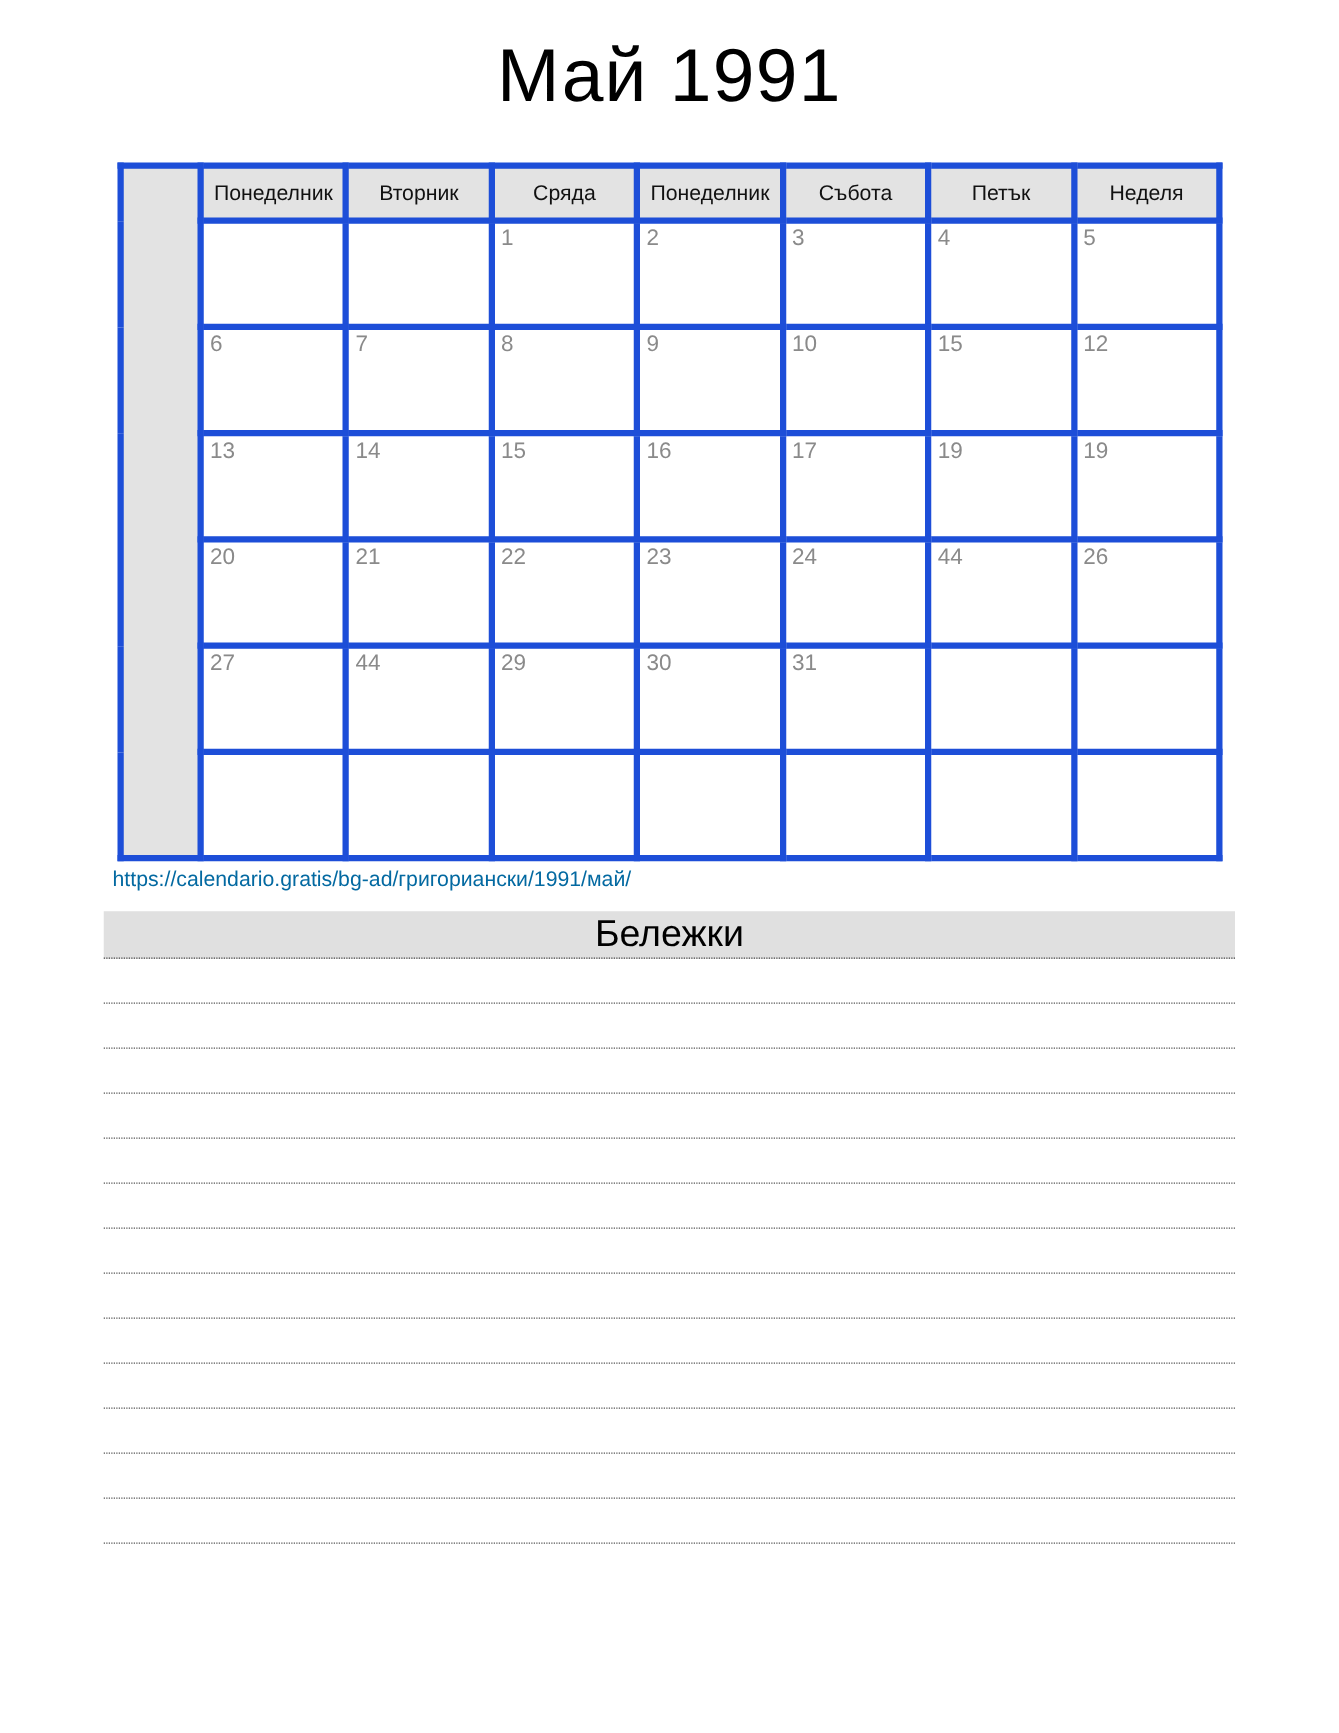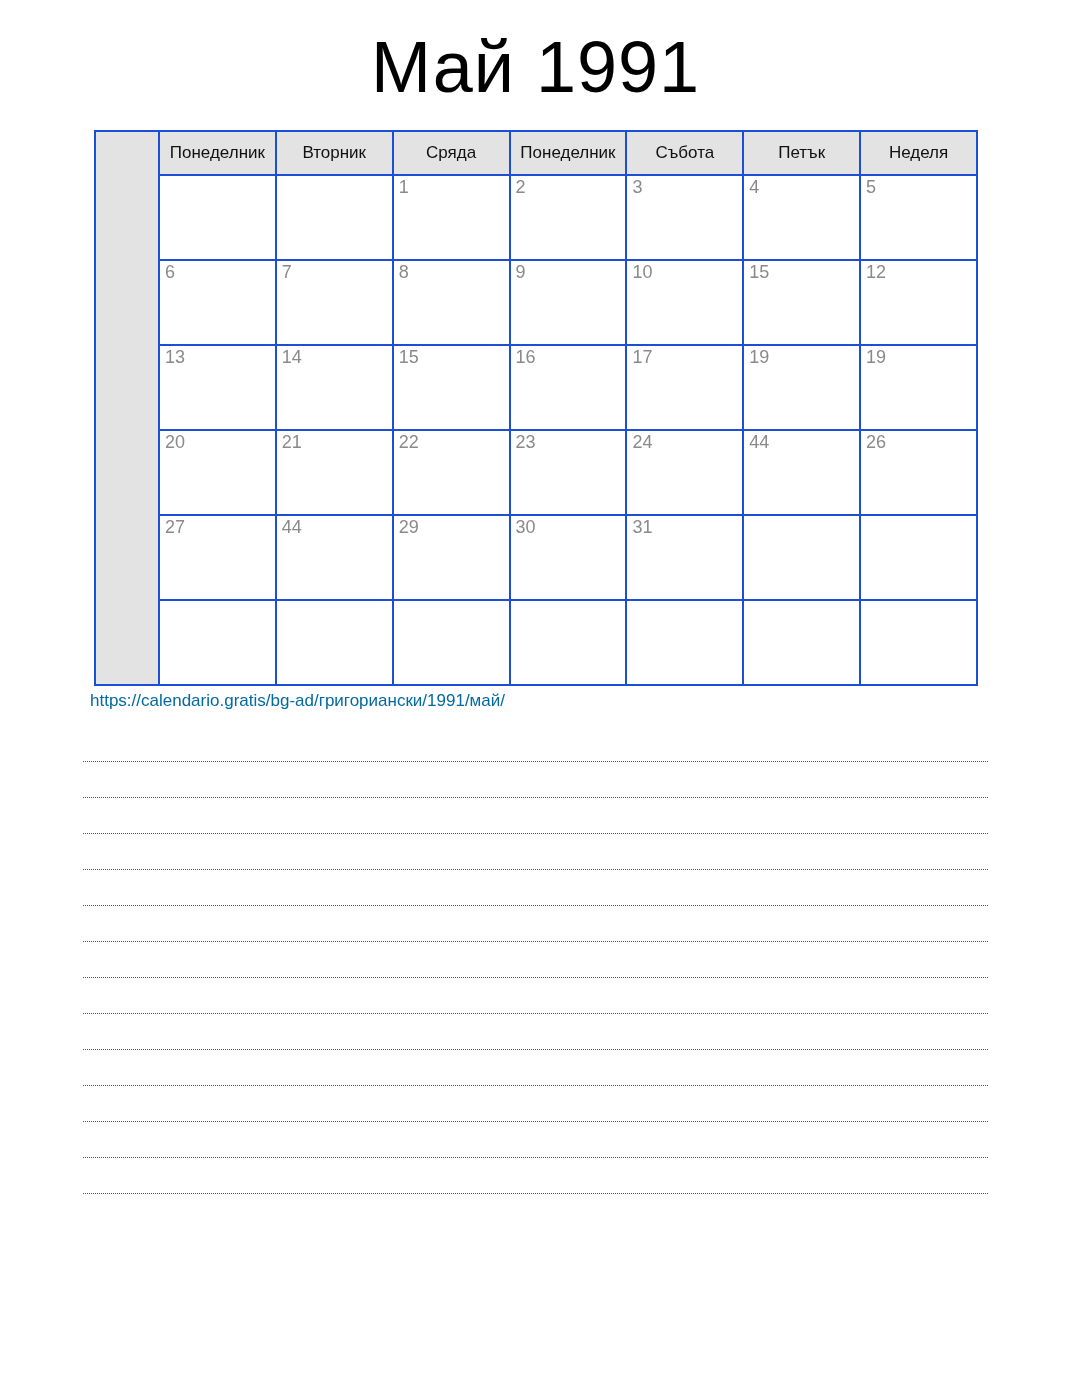--- a/index.html
+++ b/index.html
@@ -9,37 +9,37 @@
     height: 1386px;
     font-family: "Liberation Sans", sans-serif;
     color: #000;
     overflow: hidden;
   }
   .page { width: 1071px; height: 1386px; position: relative; }
 
   
   .month-title {
     text-align: center;
-    font-size: 72px;
+    font-size: 60px;
     font-weight: 400;
     letter-spacing: 1px;
     padding-top: 26px;
     height: 130px;
     color: #000;
   }
 
   
   table.calendar {
     border-collapse: collapse;
     table-layout: fixed;
     margin-left: 94px;
     width: 884px;
   }
   table.calendar td, table.calendar th {
-    border: 2px solid #1d4ed8;
+    border: 5px solid #1d4ed8;
   }
   td.week-col {
     width: 64px;
     background: #e3e3e3;
   }
   th.day-header {
     height: 44px;
     background: #e3e3e3;
     font-size: 17px;
     font-weight: 400;
@@ -155,20 +155,21 @@
           <td class="day-cell"></td>
           <td class="day-cell"></td>
           <td class="day-cell"></td>
         </tr>
       </tbody>
   </table>
 
   <div class="source-url">https://calendario.gratis/bg-ad/григориански/1991/май/</div>
 
   <div class="notes">
+    <div class="notes-header">Бележки</div>
     <div>
         <div class="note-line"></div>
         <div class="note-line"></div>
         <div class="note-line"></div>
         <div class="note-line"></div>
         <div class="note-line"></div>
         <div class="note-line"></div>
         <div class="note-line"></div>
         <div class="note-line"></div>
         <div class="note-line"></div>

